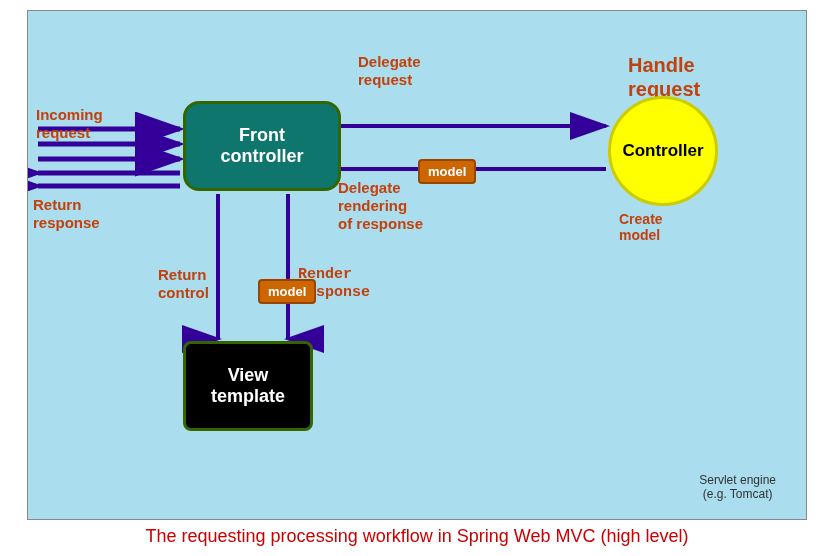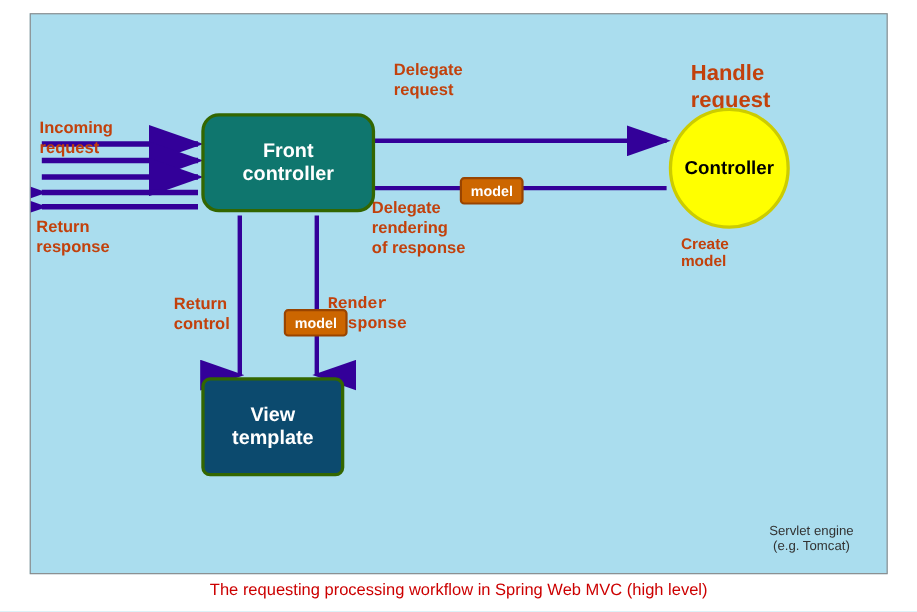--- a/index.html
+++ b/index.html
@@ -15,21 +15,21 @@
     }
     .diagram-container {
       width: 780px;
       height: 510px;
       background: #aaddee;
       border: 1px solid #888;
       position: relative;
     }
     .caption {
       margin-top: 6px;
-      font-size: 15px;
+      font-size: 18px;
       color: #cc0000;
       text-align: center;
     }
 
     
     .label {
       position: absolute;
       font-weight: bold;
       color: #c2410c;
       font-size: 15px;
@@ -74,21 +74,21 @@
       color: #000;
     }
 
     
     .view-template {
       position: absolute;
       left: 155px;
       top: 330px;
       width: 130px;
       height: 90px;
-      background: #0c4a6e;
+      background: #000000;
       border: 3px solid #336600;
       border-radius: 8px;
       display: flex;
       align-items: center;
       justify-content: center;
       text-align: center;
       font-size: 18px;
       font-weight: bold;
       color: #fff;
     }

